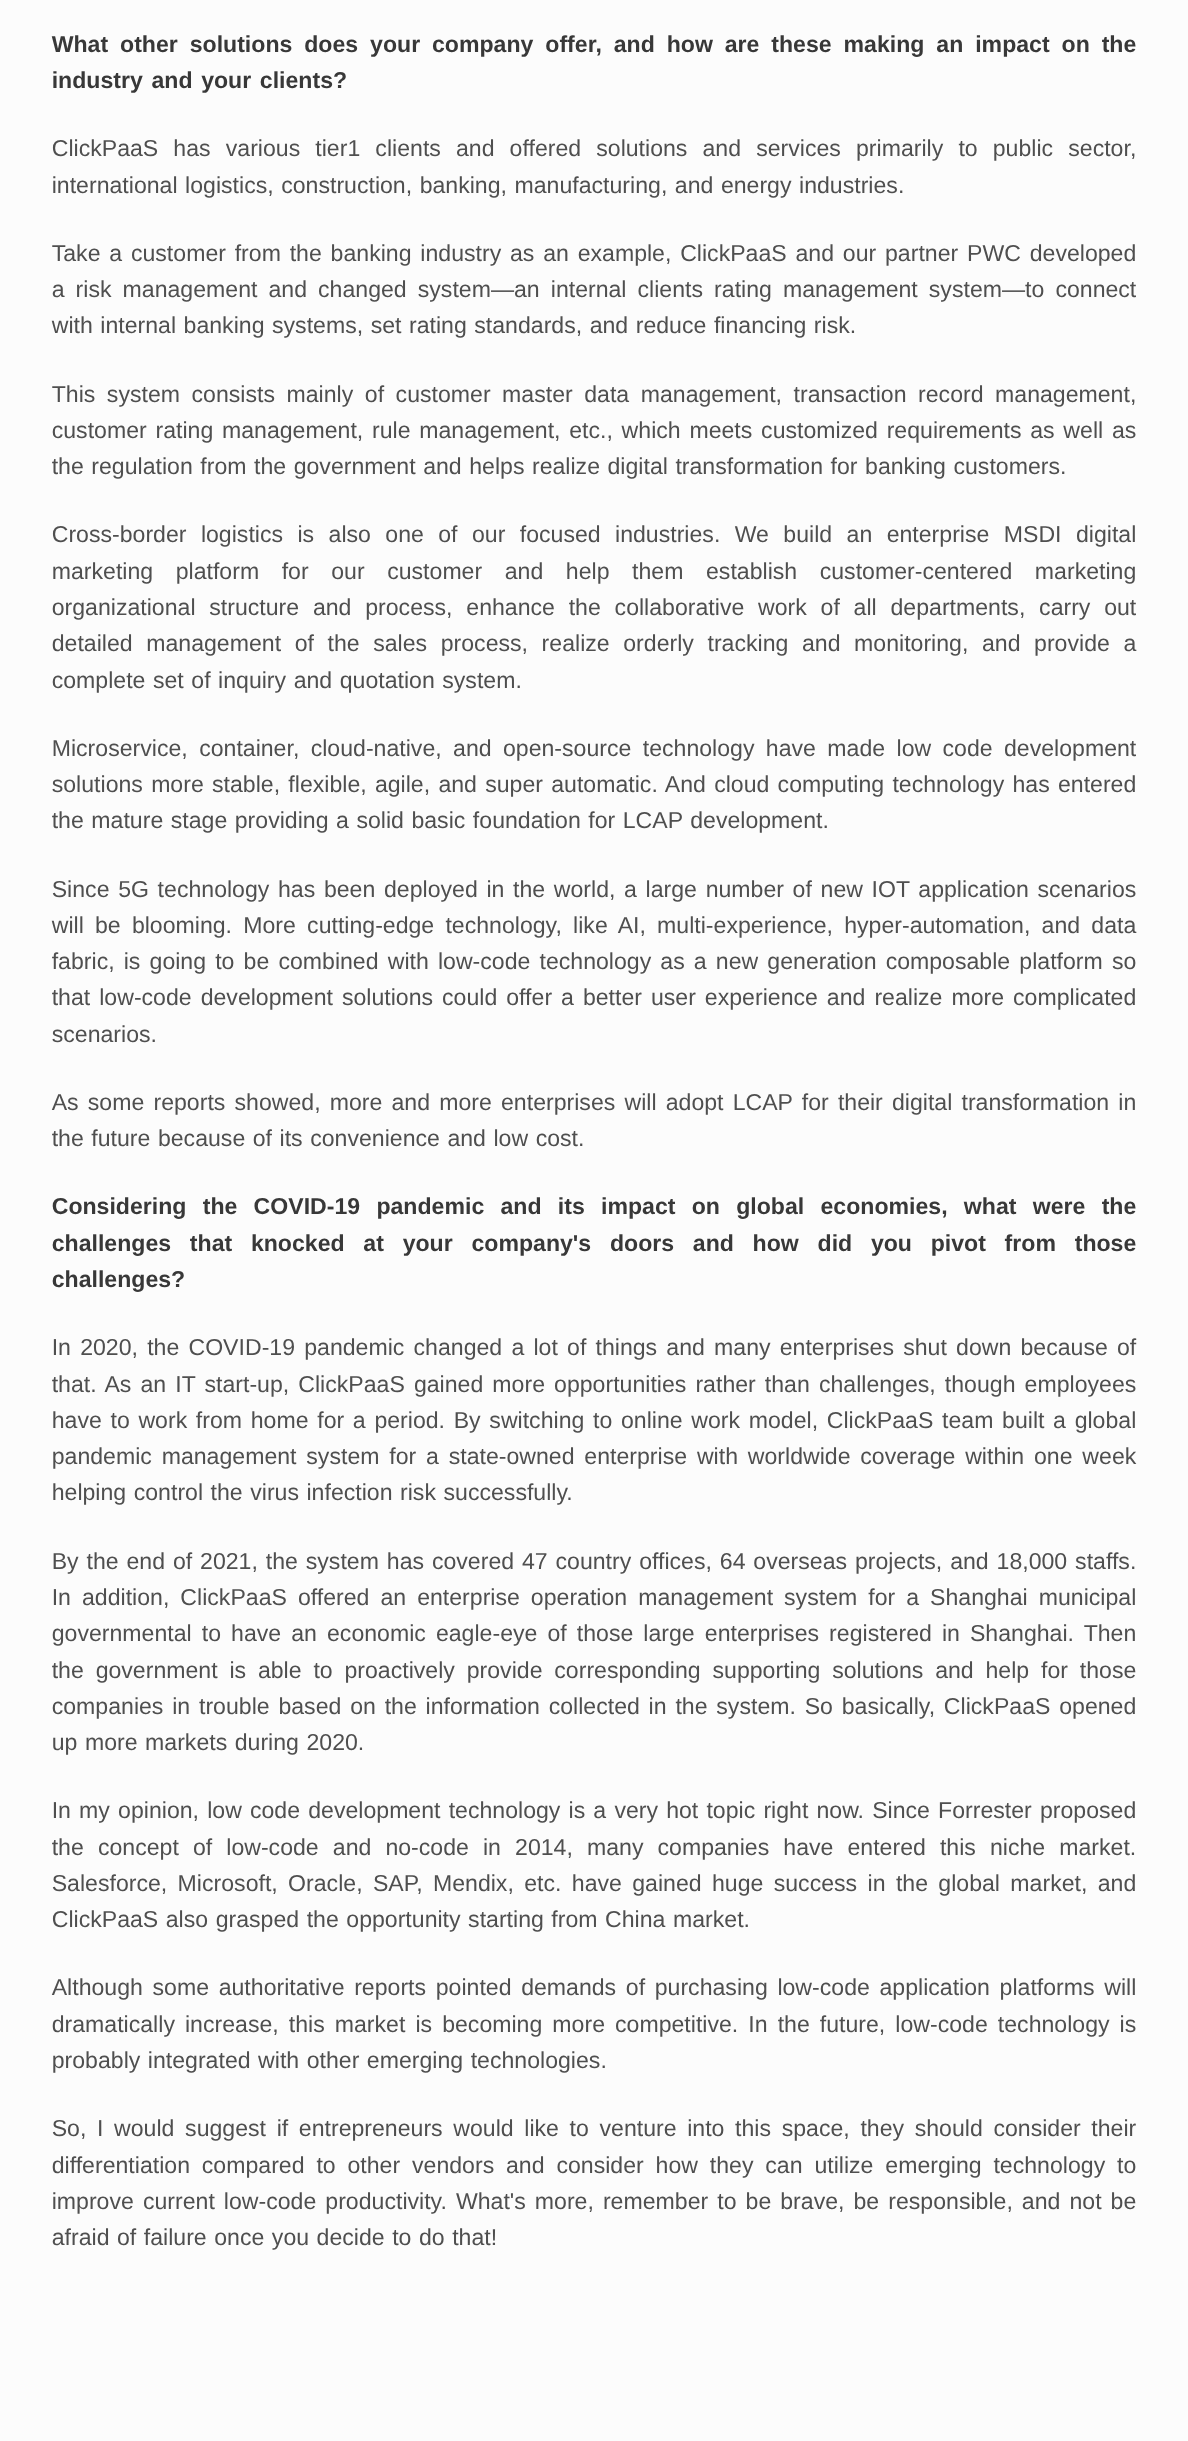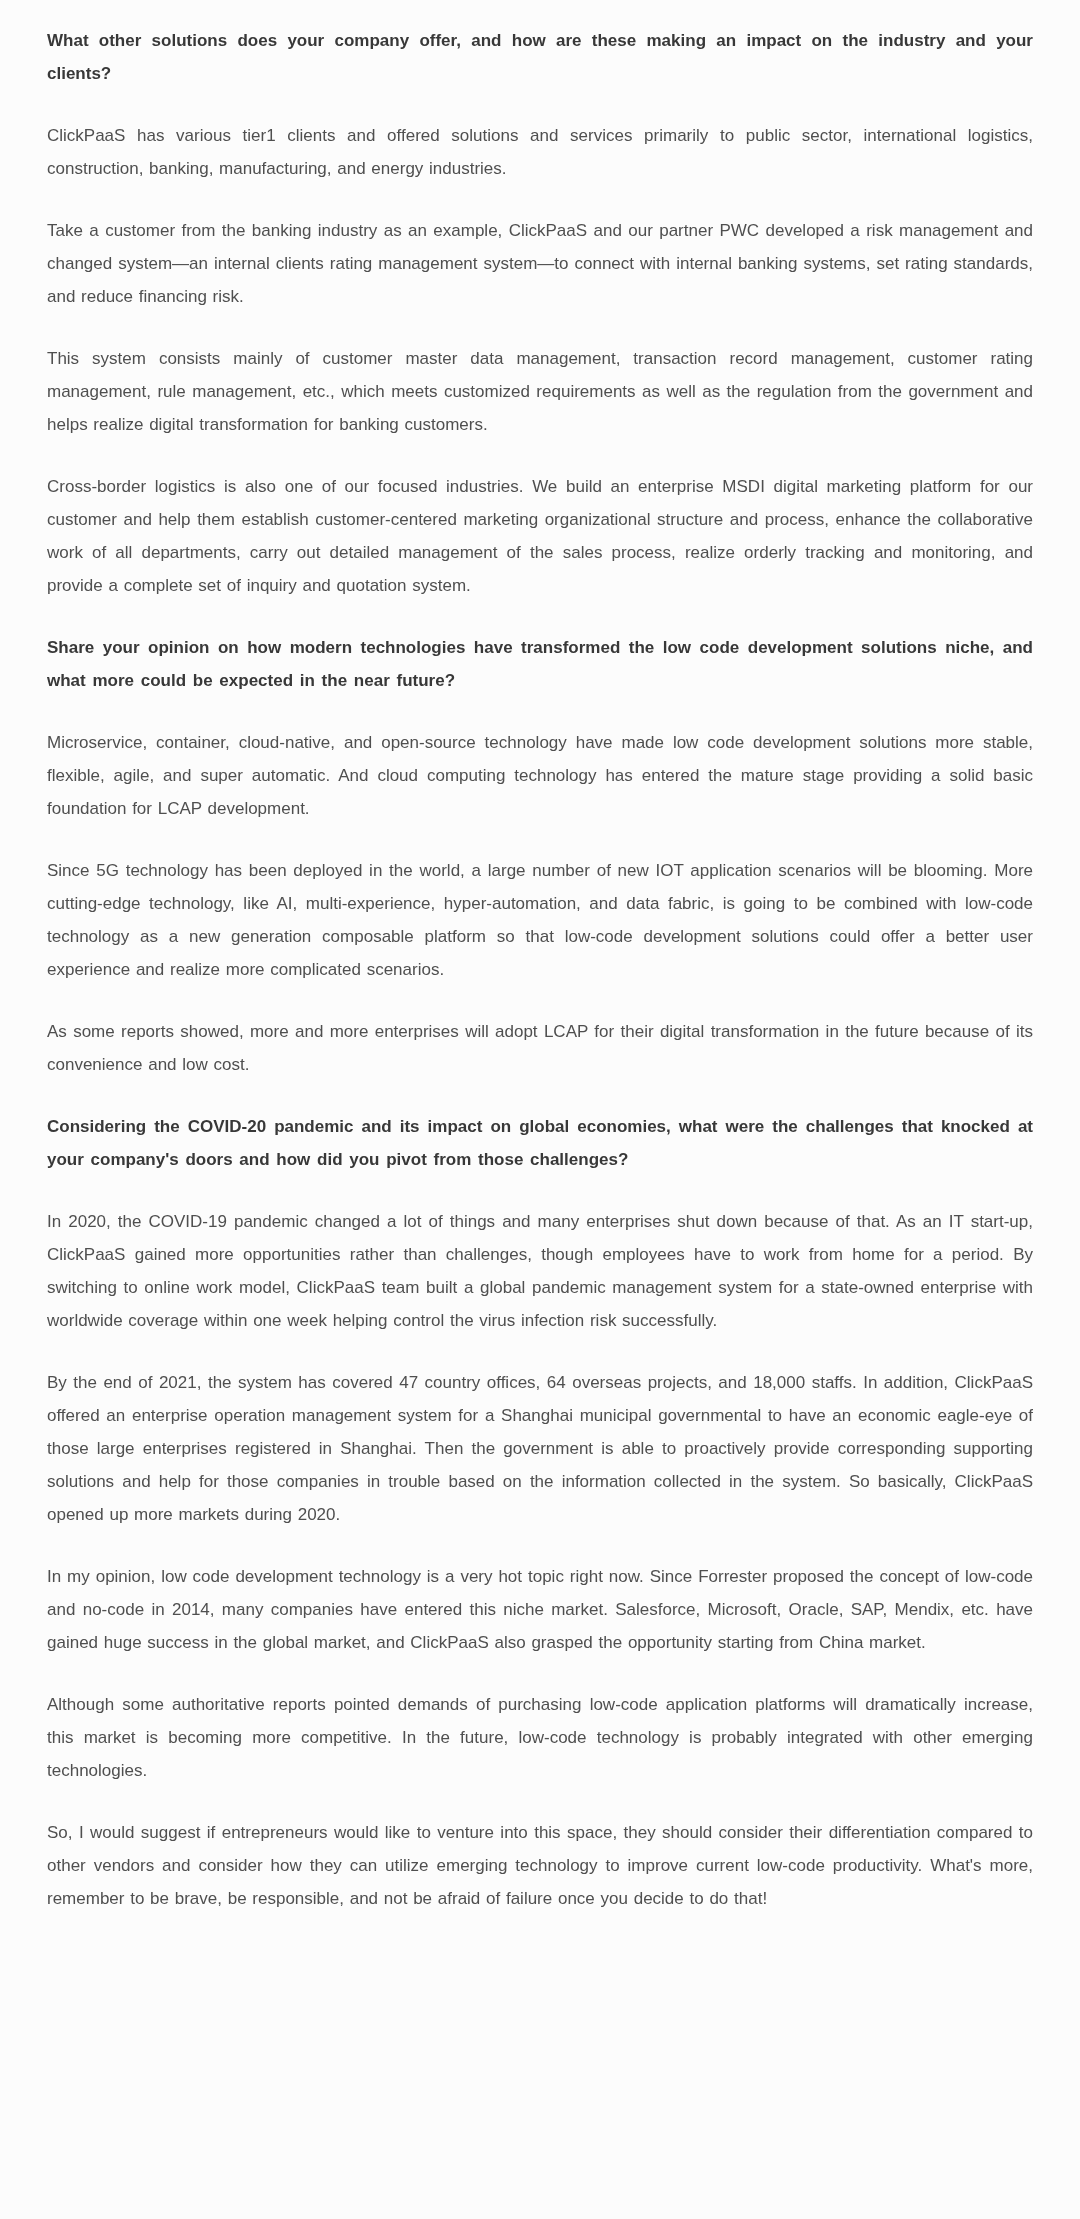--- a/index.html
+++ b/index.html
@@ -18,21 +18,21 @@
     background: var(--bg);
     font-family: "Liberation Sans", "DejaVu Sans", sans-serif;
     overflow: hidden;
   }
   .article {
     padding: 24px 47px 0 47px;
     width: 1080px;
   }
   .article p {
     margin: 0 0 29px 0;
-    font-size: 17px;
+    font-size: 21px;
     line-height: 33px;
     text-align: justify;
     color: var(--body-text);
     word-spacing: 1px;
   }
   .article p.question {
     font-weight: bold;
     color: var(--question-text);
     word-spacing: 2px;
   }
@@ -42,23 +42,22 @@
 </style>
 </head>
 <body>
 
 <main class="article">
     <p class="question">What other solutions does your company offer, and how are these making an impact on the industry and your clients?</p>
     <p class="answer">ClickPaaS has various tier1 clients and offered solutions and services primarily to public sector, international logistics, construction, banking, manufacturing, and energy industries.</p>
     <p class="answer">Take a customer from the banking industry as an example, ClickPaaS and our partner PWC developed a risk management and changed system—an internal clients rating management system—to connect with internal banking systems, set rating standards, and reduce financing risk.</p>
     <p class="answer">This system consists mainly of customer master data management, transaction record management, customer rating management, rule management, etc., which meets customized requirements as well as the regulation from the government and helps realize digital transformation for banking customers.</p>
     <p class="answer">Cross-border logistics is also one of our focused industries. We build an enterprise MSDI digital marketing platform for our customer and help them establish customer-centered marketing organizational structure and process, enhance the collaborative work of all departments, carry out detailed management of the sales process, realize orderly tracking and monitoring, and provide a complete set of inquiry and quotation system.</p>
-    <p class="question">Share your opinion on how modern technologies have transformed the low code development solutions niche, and what more could be expected in the near future?</p>
     <p class="answer">Microservice, container, cloud-native, and open-source technology have made low code development solutions more stable, flexible, agile, and super automatic. And cloud computing technology has entered the mature stage providing a solid basic foundation for LCAP development.</p>
     <p class="answer">Since 5G technology has been deployed in the world, a large number of new IOT application scenarios will be blooming. More cutting-edge technology, like AI, multi-experience, hyper-automation, and data fabric, is going to be combined with low-code technology as a new generation composable platform so that low-code development solutions could offer a better user experience and realize more complicated scenarios.</p>
     <p class="answer">As some reports showed, more and more enterprises will adopt LCAP for their digital transformation in the future because of its convenience and low cost.</p>
-    <p class="question">Considering the COVID-20 pandemic and its impact on global economies, what were the challenges that knocked at your company's doors and how did you pivot from those challenges?</p>
+    <p class="question">Considering the COVID-19 pandemic and its impact on global economies, what were the challenges that knocked at your company's doors and how did you pivot from those challenges?</p>
     <p class="answer">In 2020, the COVID-19 pandemic changed a lot of things and many enterprises shut down because of that. As an IT start-up, ClickPaaS gained more opportunities rather than challenges, though employees have to work from home for a period. By switching to online work model, ClickPaaS team built a global pandemic management system for a state-owned enterprise with worldwide coverage within one week helping control the virus infection risk successfully.</p>
     <p class="answer">By the end of 2021, the system has covered 47 country offices, 64 overseas projects, and 18,000 staffs. In addition, ClickPaaS offered an enterprise operation management system for a Shanghai municipal governmental to have an economic eagle-eye of those large enterprises registered in Shanghai. Then the government is able to proactively provide corresponding supporting solutions and help for those companies in trouble based on the information collected in the system. So basically, ClickPaaS opened up more markets during 2020.</p>
     <p class="answer">In my opinion, low code development technology is a very hot topic right now. Since Forrester proposed the concept of low-code and no-code in 2014, many companies have entered this niche market. Salesforce, Microsoft, Oracle, SAP, Mendix, etc. have gained huge success in the global market, and ClickPaaS also grasped the opportunity starting from China market.</p>
     <p class="answer">Although some authoritative reports pointed demands of purchasing low-code application platforms will dramatically increase, this market is becoming more competitive. In the future, low-code technology is probably integrated with other emerging technologies.</p>
     <p class="answer">So, I would suggest if entrepreneurs would like to venture into this space, they should consider their differentiation compared to other vendors and consider how they can utilize emerging technology to improve current low-code productivity. What's more, remember to be brave, be responsible, and not be afraid of failure once you decide to do that!</p>
   </main>
 
 </body></html>

